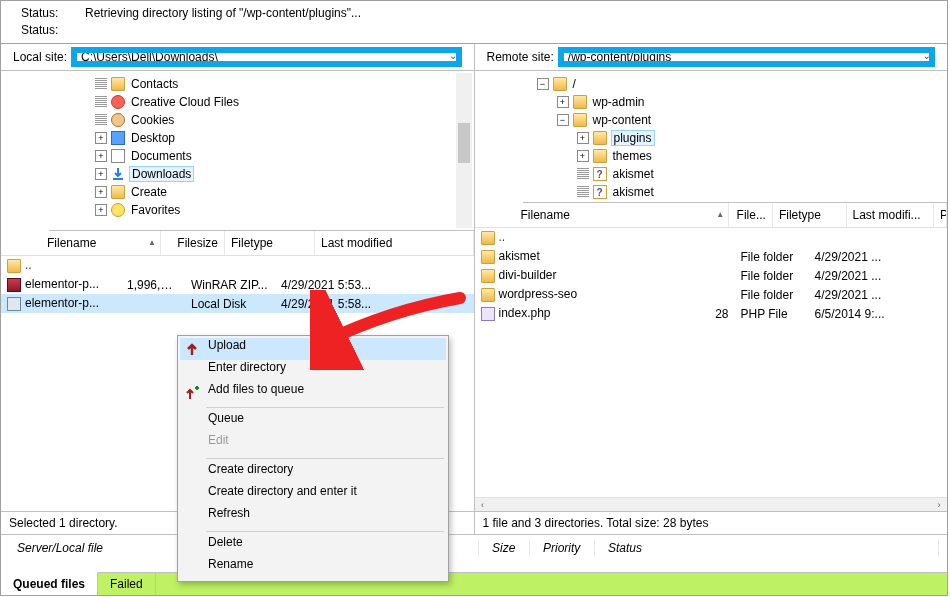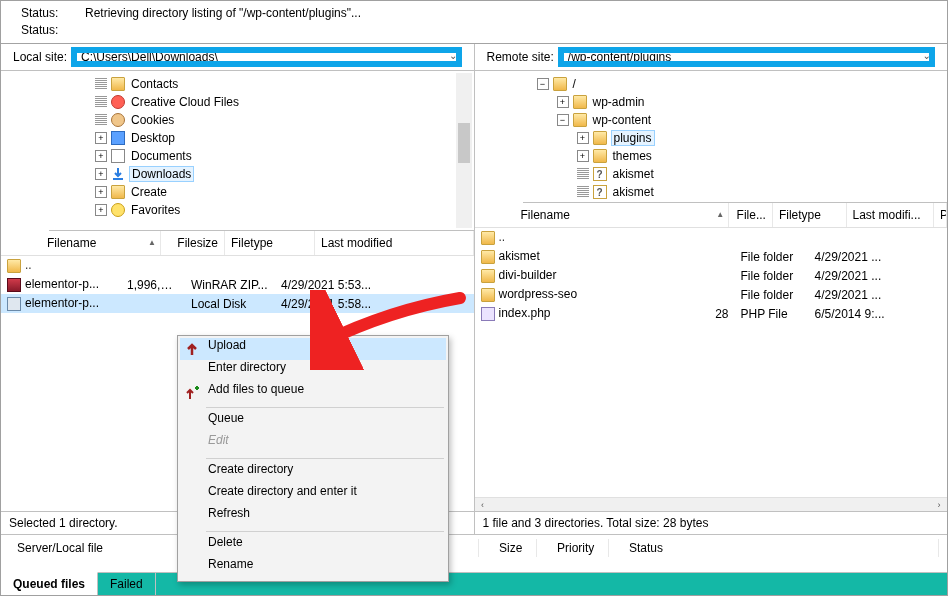--- a/index.html
+++ b/index.html
@@ -56,37 +56,37 @@
 .file-row.selected { background: #cce8ff; }
 .file-row.selected .cell:first-child { background: #cce8ff; }
 .up-row .cell:first-child { color: #333; }
 
 .local-cols .c1 { width: 120px; } .local-cols .c2 { width: 64px; text-align: right; } .local-cols .c3 { width: 90px; } .local-cols .c4 { flex: 1; }
 .remote-cols .c1 { width: 216px; } .remote-cols .c2 { width: 44px; text-align: right; } .remote-cols .c3 { width: 74px; } .remote-cols .c4 { width: 88px; } .remote-cols .c5 { flex: 1; }
 
 .pane-status { border-top: 1px solid #c0c0c0; padding: 4px 8px; white-space: nowrap; }
 
 .queue-area { border-top: 1px solid #c0c0c0; height: 38px; display: flex; align-items: flex-start; padding: 4px 8px; }
-.queue-header { display: flex; gap: 12px; flex: 1; }
+.queue-header { display: flex; gap: 5px; flex: 1; font-style: italic; }
 .queue-header .qcol { padding: 2px 8px; border-right: 1px solid #e8e8e8; }
 
-.tabs { border-top: 1px solid #c0c0c0; display: flex; background: #14b8a6; }
+.tabs { border-top: 1px solid #c0c0c0; display: flex; background: #bef264; }
 .tab { padding: 4px 12px; border-right: 1px solid #c0c0c0; cursor: pointer; }
 .tab.active { background: #fff; font-weight: bold; border-top: 1px solid #fff; margin-top: -1px; }
 
 .footer { border-top: 1px solid #c0c0c0; display: flex; align-items: center; justify-content: flex-end; padding: 3px 10px; gap: 10px; background: #f8f8f8; }
 .footer .dots { display: flex; gap: 4px; }
 .dot { width: 10px; height: 10px; border-radius: 50%; border: 1px solid #555; }
 .dot.g { background: #3c8a3c; } .dot.r { background: #b03030; }
 .gear { width: 14px; height: 14px; }
 
 .context-menu { position: absolute; left: 177px; top: 335px; width: 272px; background: #f3f3f3; border: 1px solid #a0a0a0; box-shadow: 2px 3px 6px rgba(0,0,0,.25); z-index: 50; padding: 2px; }
 .context-menu .mitem { display: flex; height: 22px; padding: 0 12px 0 28px; position: relative; cursor: default; }
 .context-menu .mitem.highlight { background: #cce8ff; }
-.context-menu .mitem.disabled { color: #9a9a9a; font-style: italic; }
+.context-menu .mitem.disabled { color: #9a9a9a; }
 .context-menu .sep { height: 1px; background: #d0d0d0; margin: 3px 2px 3px 26px; }
 .context-menu .micon { position: absolute; left: 4px; top: 3px; width: 16px; height: 16px; }
 .arr-up svg, .arr-plus svg { width: 16px; height: 16px; }
 
 .red-arrow { position: absolute; left: 310px; top: 290px; z-index: 60; pointer-events: none; }
 
 .remote-scroll { height: 14px; background: #f0f0f0; display: flex; align-items: center; border-top: 1px solid #e0e0e0; }
 .remote-scroll .lbtn, .remote-scroll .rbtn { width: 16px; height: 12px; display: flex; align-items: center; justify-content: center; font-size: 9px; color: #555; }
 .remote-scroll .track { flex: 1; height: 10px; background: #f0f0f0; }
 

